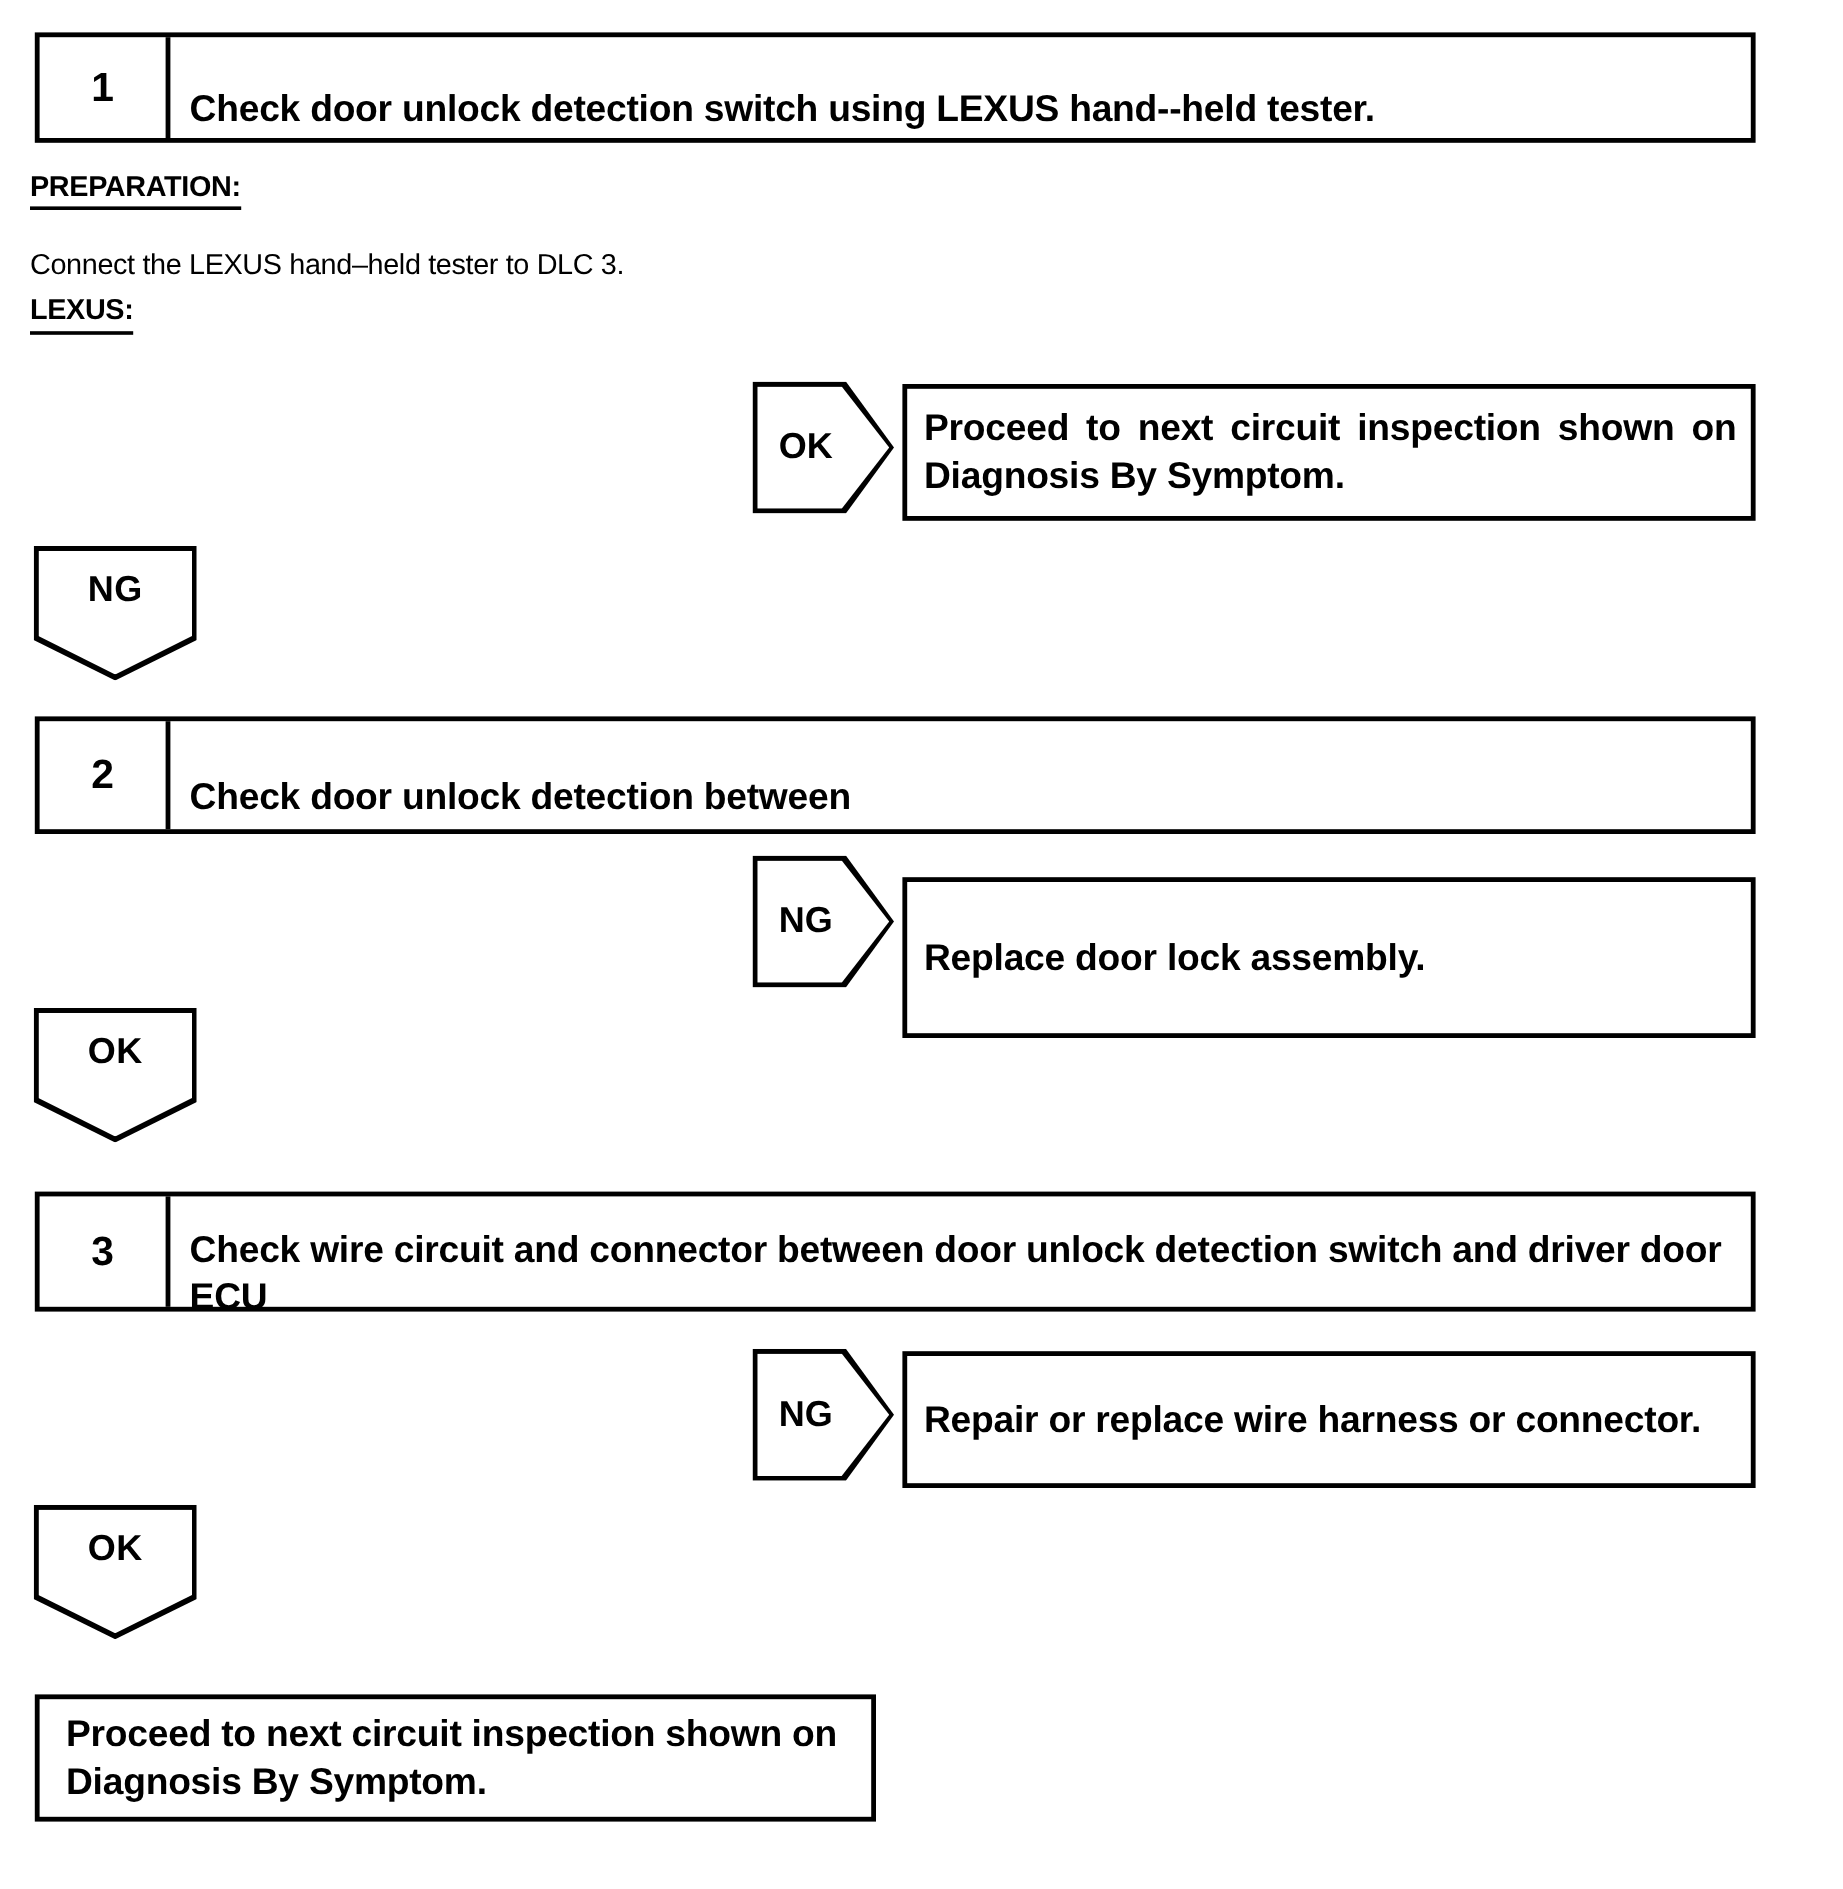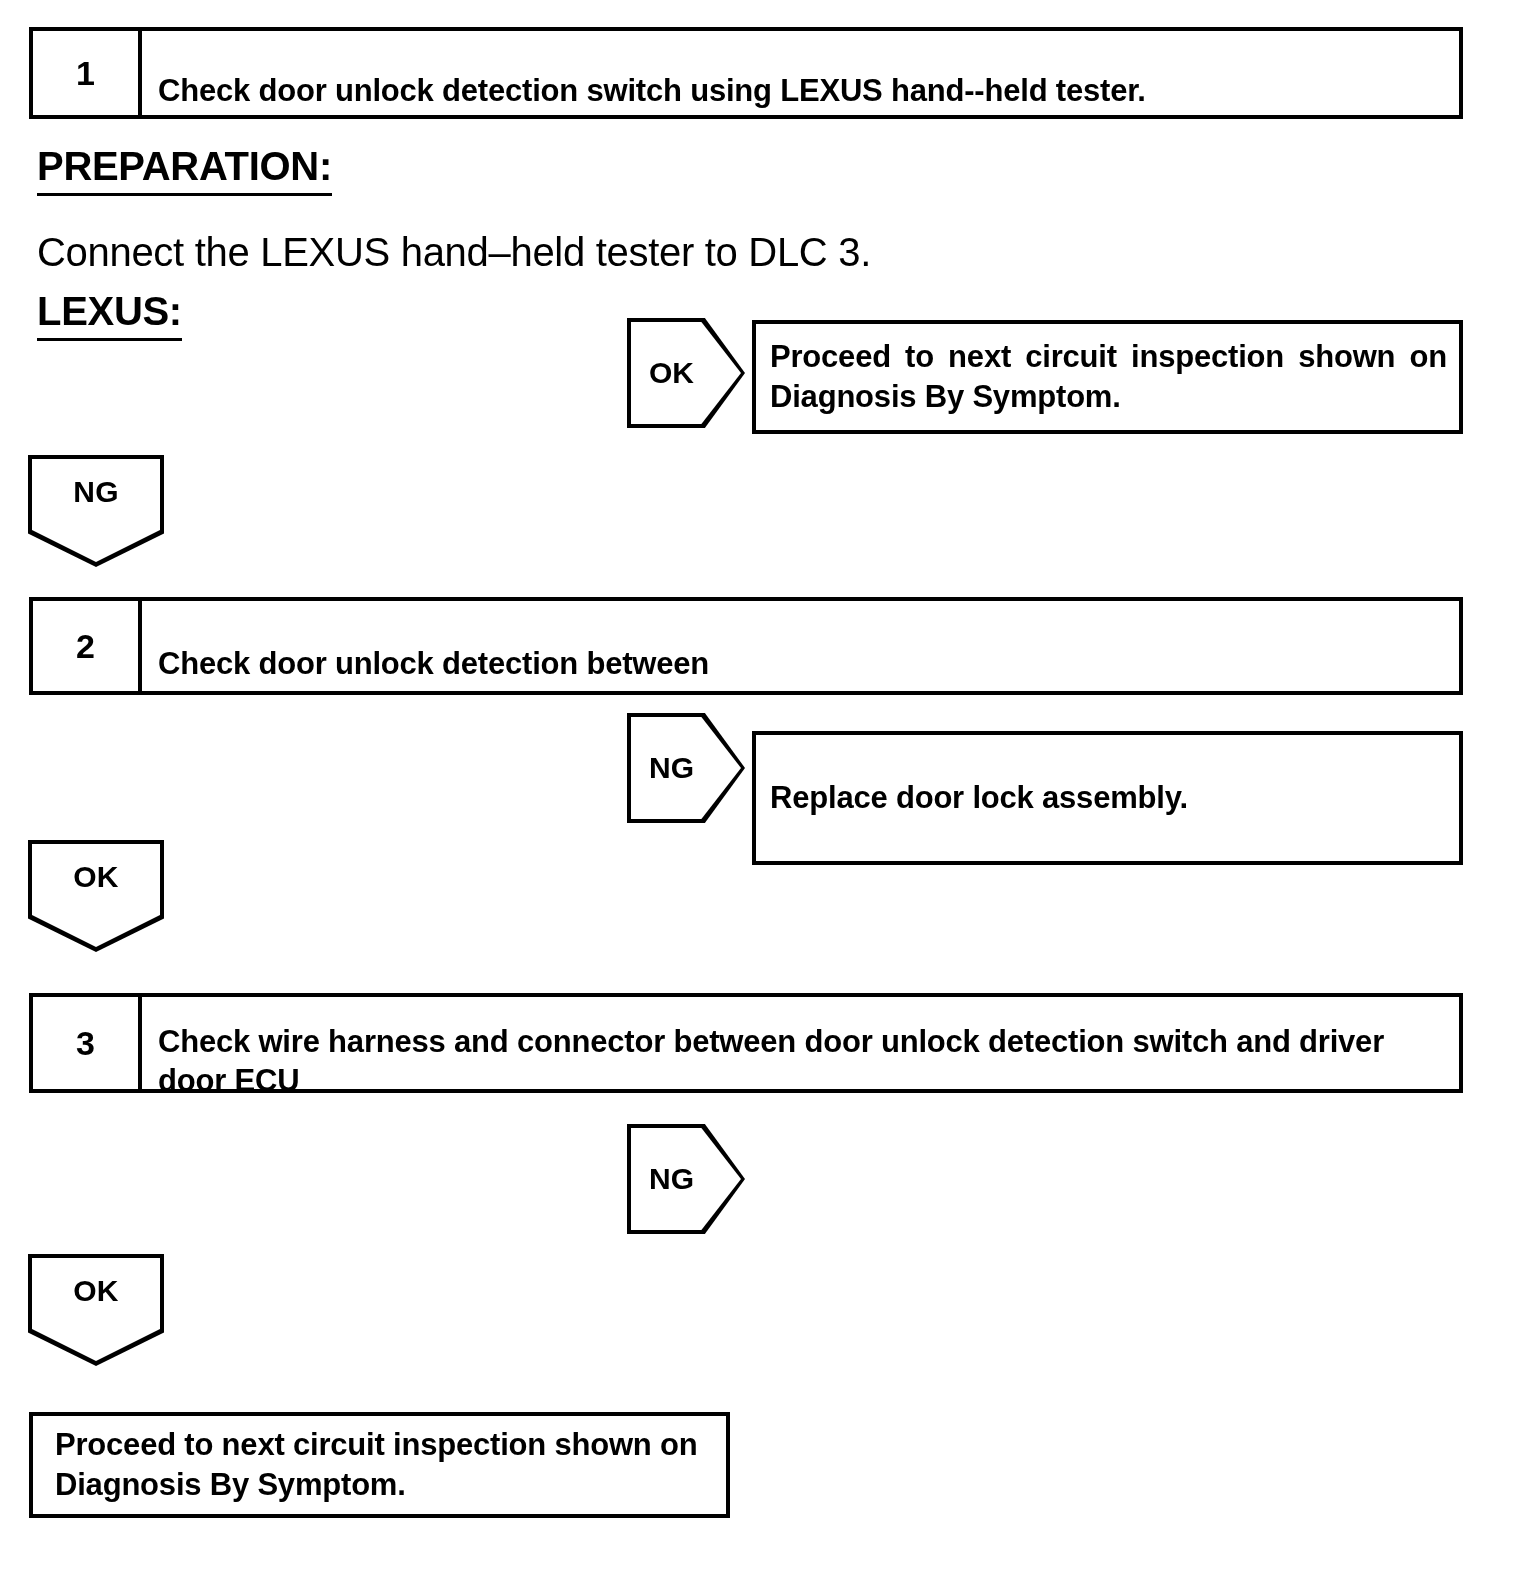--- a/index.html
+++ b/index.html
@@ -52,24 +52,24 @@
     letter-spacing: -0.2px;
     margin-top: 36px;
   }
   .step-title.two-line {
     align-items: center;
   }
 
   
   .prose {
     position: absolute;
-    left: 37px;
+    left: 25px;
     top: 140px;
     width: 1000px;
-    font-size: 40px;
+    font-size: 24px;
     line-height: 1.30;
     letter-spacing: -0.3px;
   }
   .prose .hdr {
     font-weight: bold;
     display: inline-block;
     border-bottom: 3px solid #000;
     padding-bottom: 1px;
     margin-bottom: 2px;
   }
@@ -231,26 +231,29 @@
   </div>
 
   <div class="down-tag" style="left:28px; top:840px;">
     <div class="down-tag-outer"></div>
     <div class="down-tag-inner"></div>
     <div class="down-tag-label">OK</div>
   </div>
 
   <div class="step-box" style="left:29px; top:993px; width:1434px; height:100px;">
     <div class="step-num">3</div>
-    <div class="step-title two-line">Check wire harness and connector between door unlock detection switch and driver door ECU</div>
+    <div class="step-title two-line">Check wire circuit and connector between door unlock detection switch and driver door ECU</div>
   </div>
 
   <div class="branch" style="left:627px; top:1124px; width:836px; height:118px;">
     <div class="branch-tag">
       <div class="branch-tag-inner">NG</div>
+    </div>
+    <div class="branch-box" style="left:125px; top:2px; width:711px; height:114px;">
+      <div class="branch-text">Repair or replace wire harness or connector.</div>
     </div>
   </div>
 
   <div class="down-tag" style="left:28px; top:1254px;">
     <div class="down-tag-outer"></div>
     <div class="down-tag-inner"></div>
     <div class="down-tag-label">OK</div>
   </div>
 
   <div class="terminal-box" style="left:29px; top:1412px; width:701px; height:106px;">

